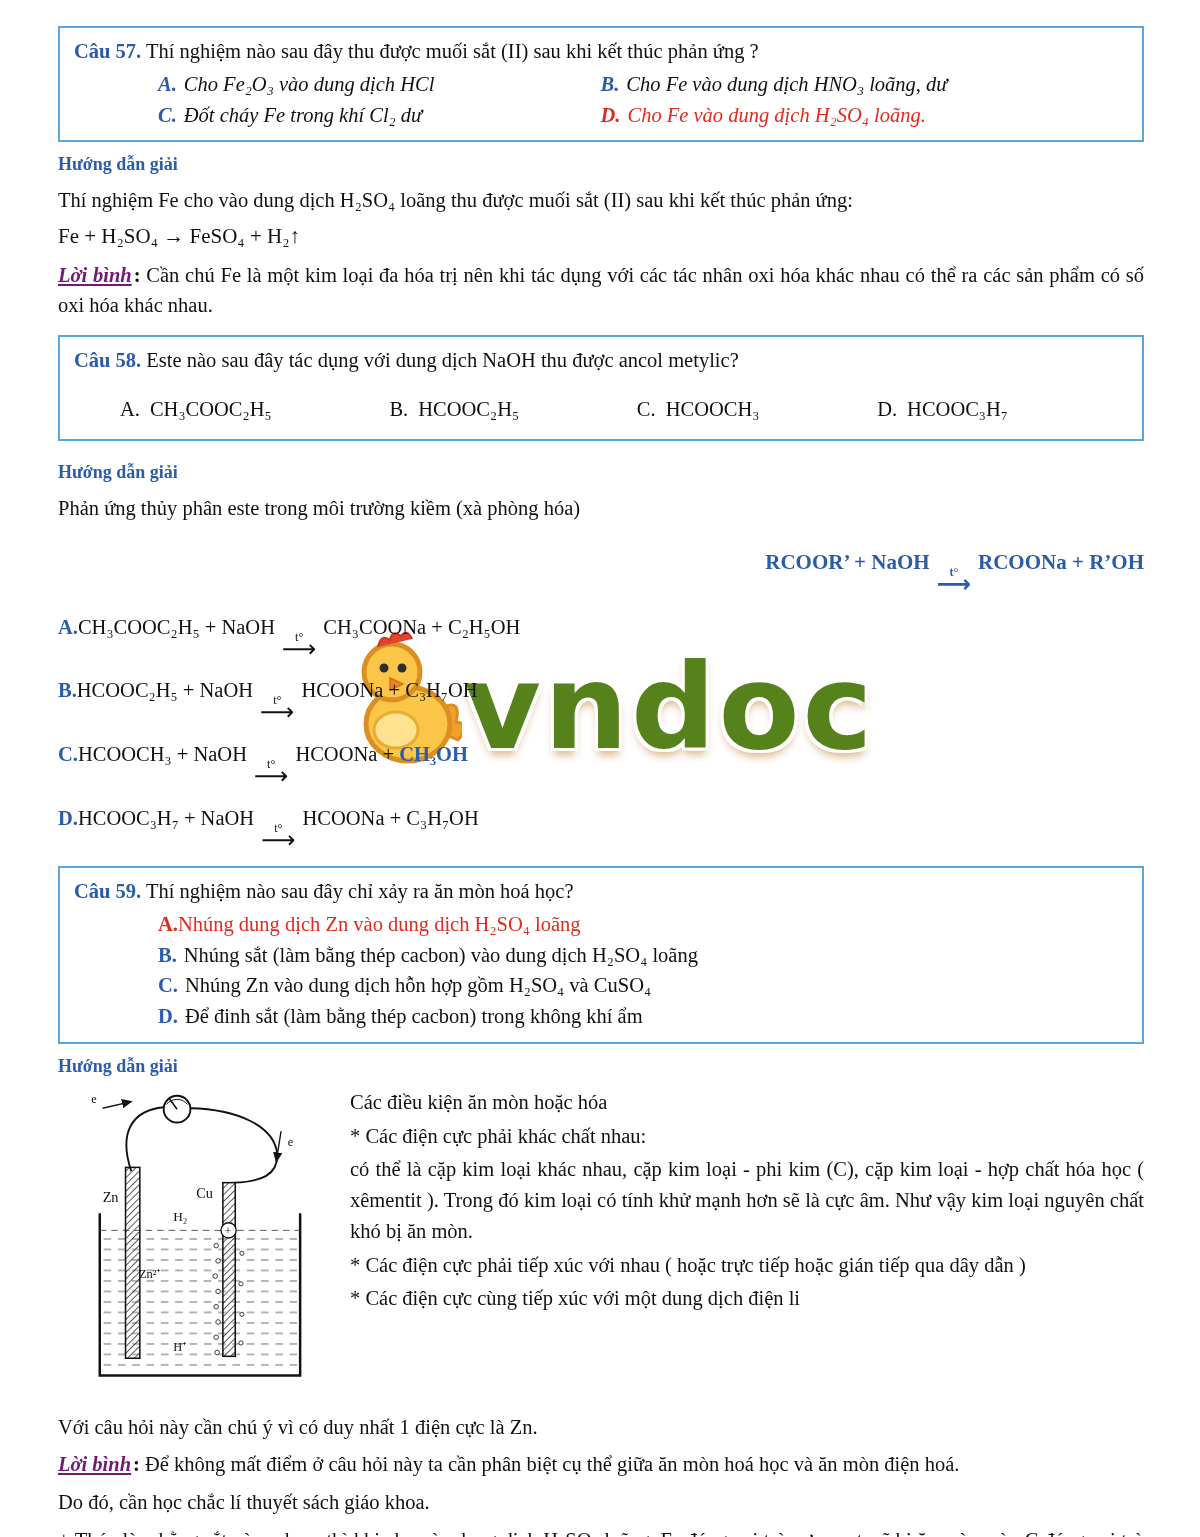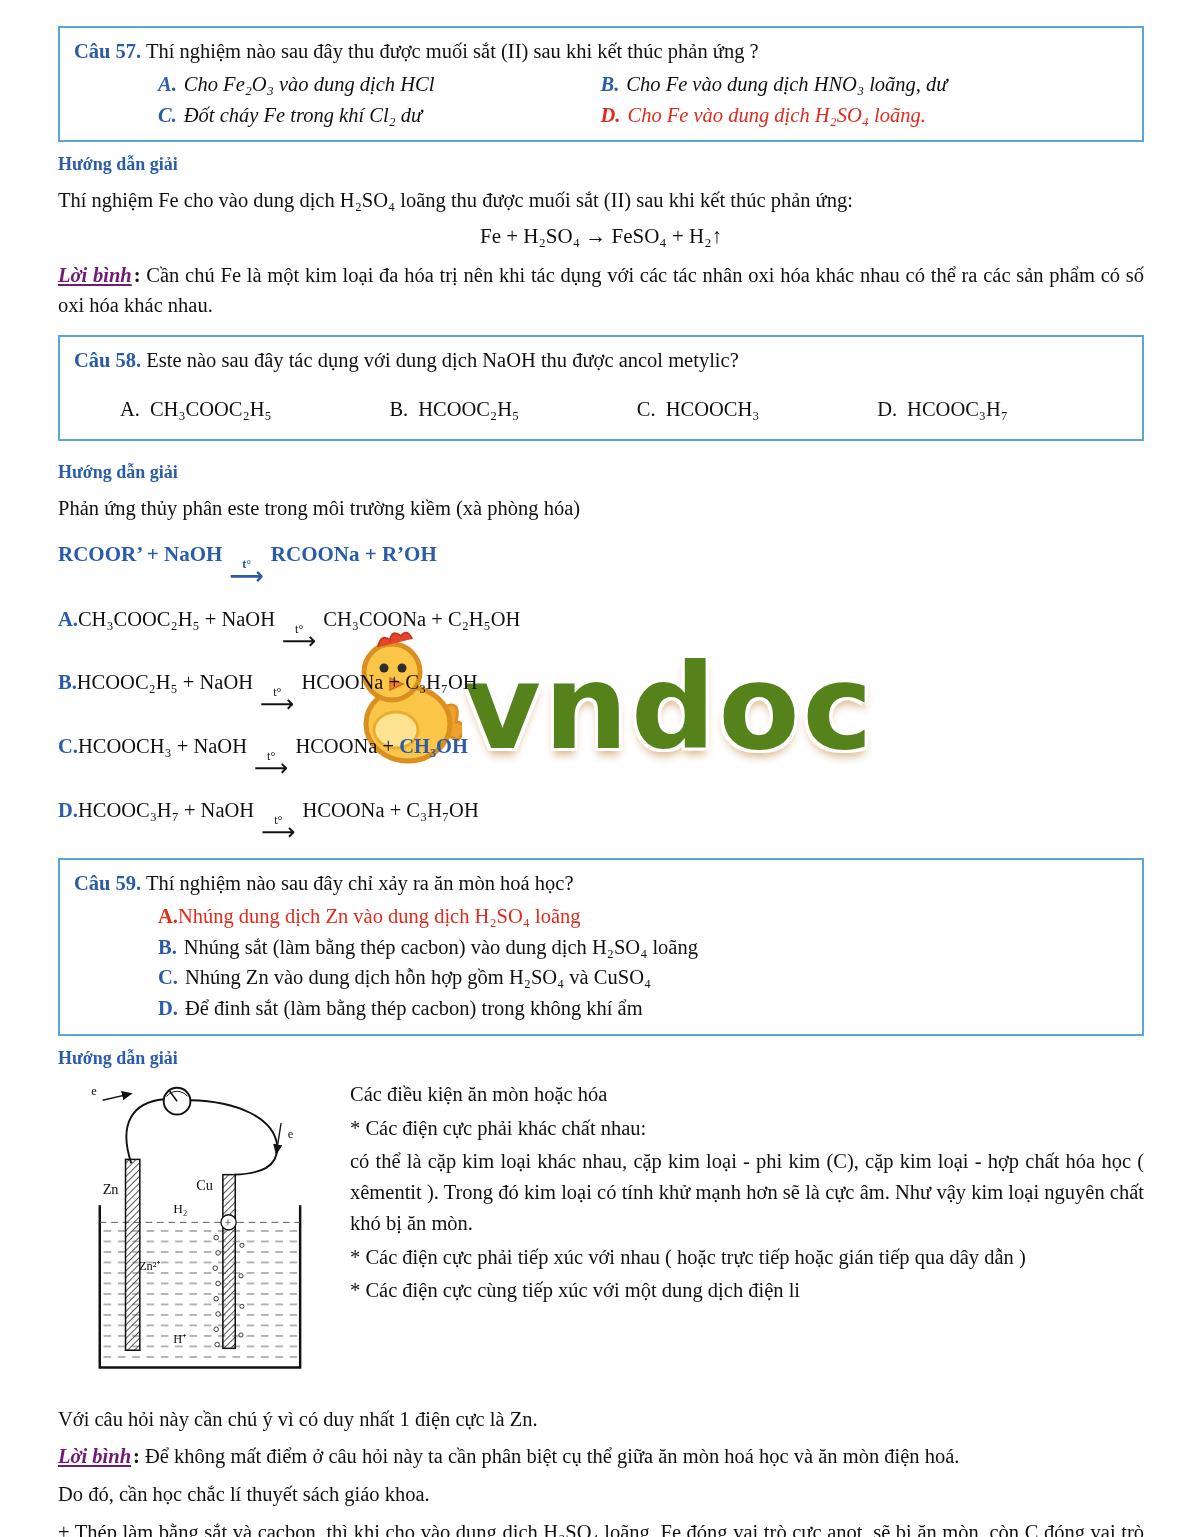--- a/index.html
+++ b/index.html
@@ -17,30 +17,30 @@
   .red  { color:#e02b1d; }
 
   .qbox { border:2px solid #59a7da; padding:8px 22px 10px 14px; background:transparent; }
   .qbox .letter { margin-right:7px; }
 
   .optgrid57 { display:grid; grid-template-columns:46% 54%; padding-left:84px; margin-top:2px;font-style:italic; }
   .optgrid57 p { line-height:1.5; }
 
   .guide { color:#2a5caa; font-weight:bold; text-align:left; font-size:18px; margin:9px 0 7px 0; }
 
-  .eq-center { text-align:center; font-size:21px; margin:5px 0 7px 0; }
+  .eq-center { text-align:left; font-size:21px; margin:5px 0 7px 0; }
 
   .loibinh { color:#701a75; font-weight:bold; font-style:italic;
              text-decoration:underline; margin-right:2px; }
 
   .box58 { margin-top:14px; }
   .optrow58 { display:flex; justify-content:space-between; padding:2px 112px 4px 46px; margin-top:16px; }
   .optrow58 .letter { margin-right:10px; }
 
-  .master-eq { text-align:left; margin:16px 0 16px 0; font-size:21px; }
+  .master-eq { text-align:right; margin:24px 0 16px 0; font-size:21px; }
 
   .rxn { margin:0 0 15px 0; }
 
   .toarrow { display:inline-flex; flex-direction:column; align-items:center;
              vertical-align:-7px; line-height:1; margin:0 7px; }
   .toarrow .to { font-size:12px; line-height:1; margin-bottom:-4px; }
   .toarrow .arr { font-family:"DejaVu Sans", sans-serif; font-size:24px; line-height:0.9; }
 
   .box59 { margin-top:6px; }
   .opts59 { padding-left:84px; margin-top:2px; }

